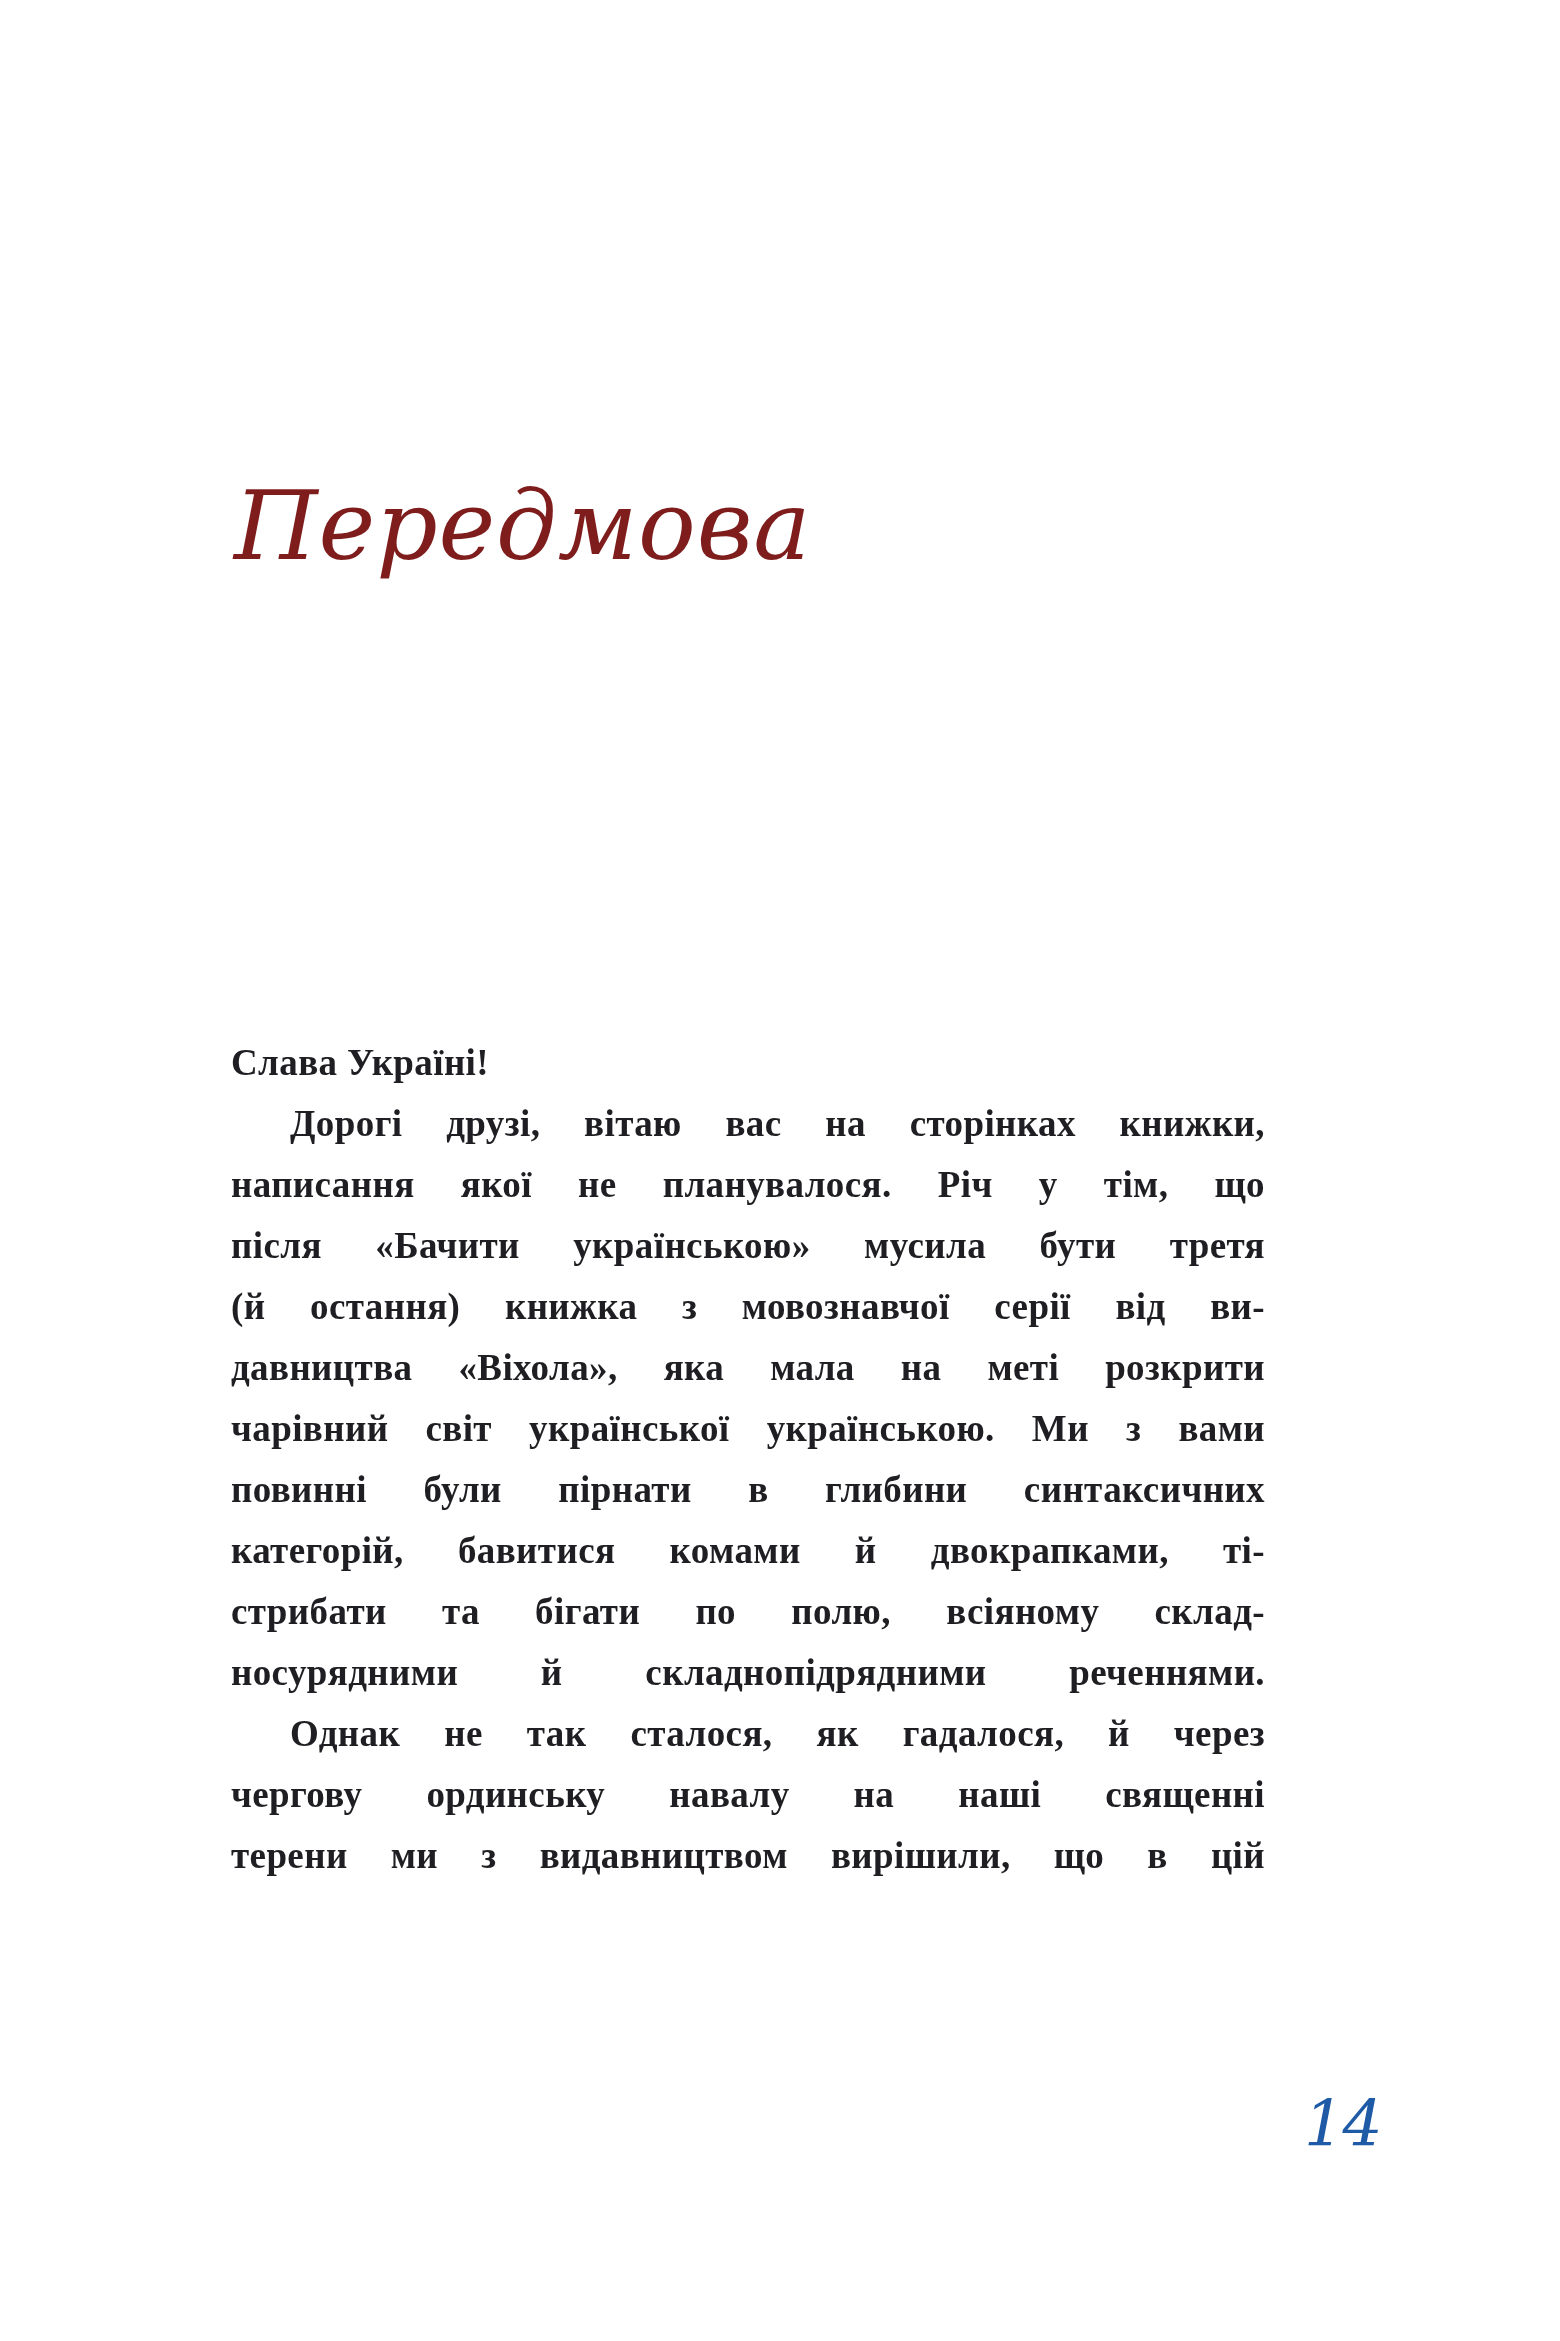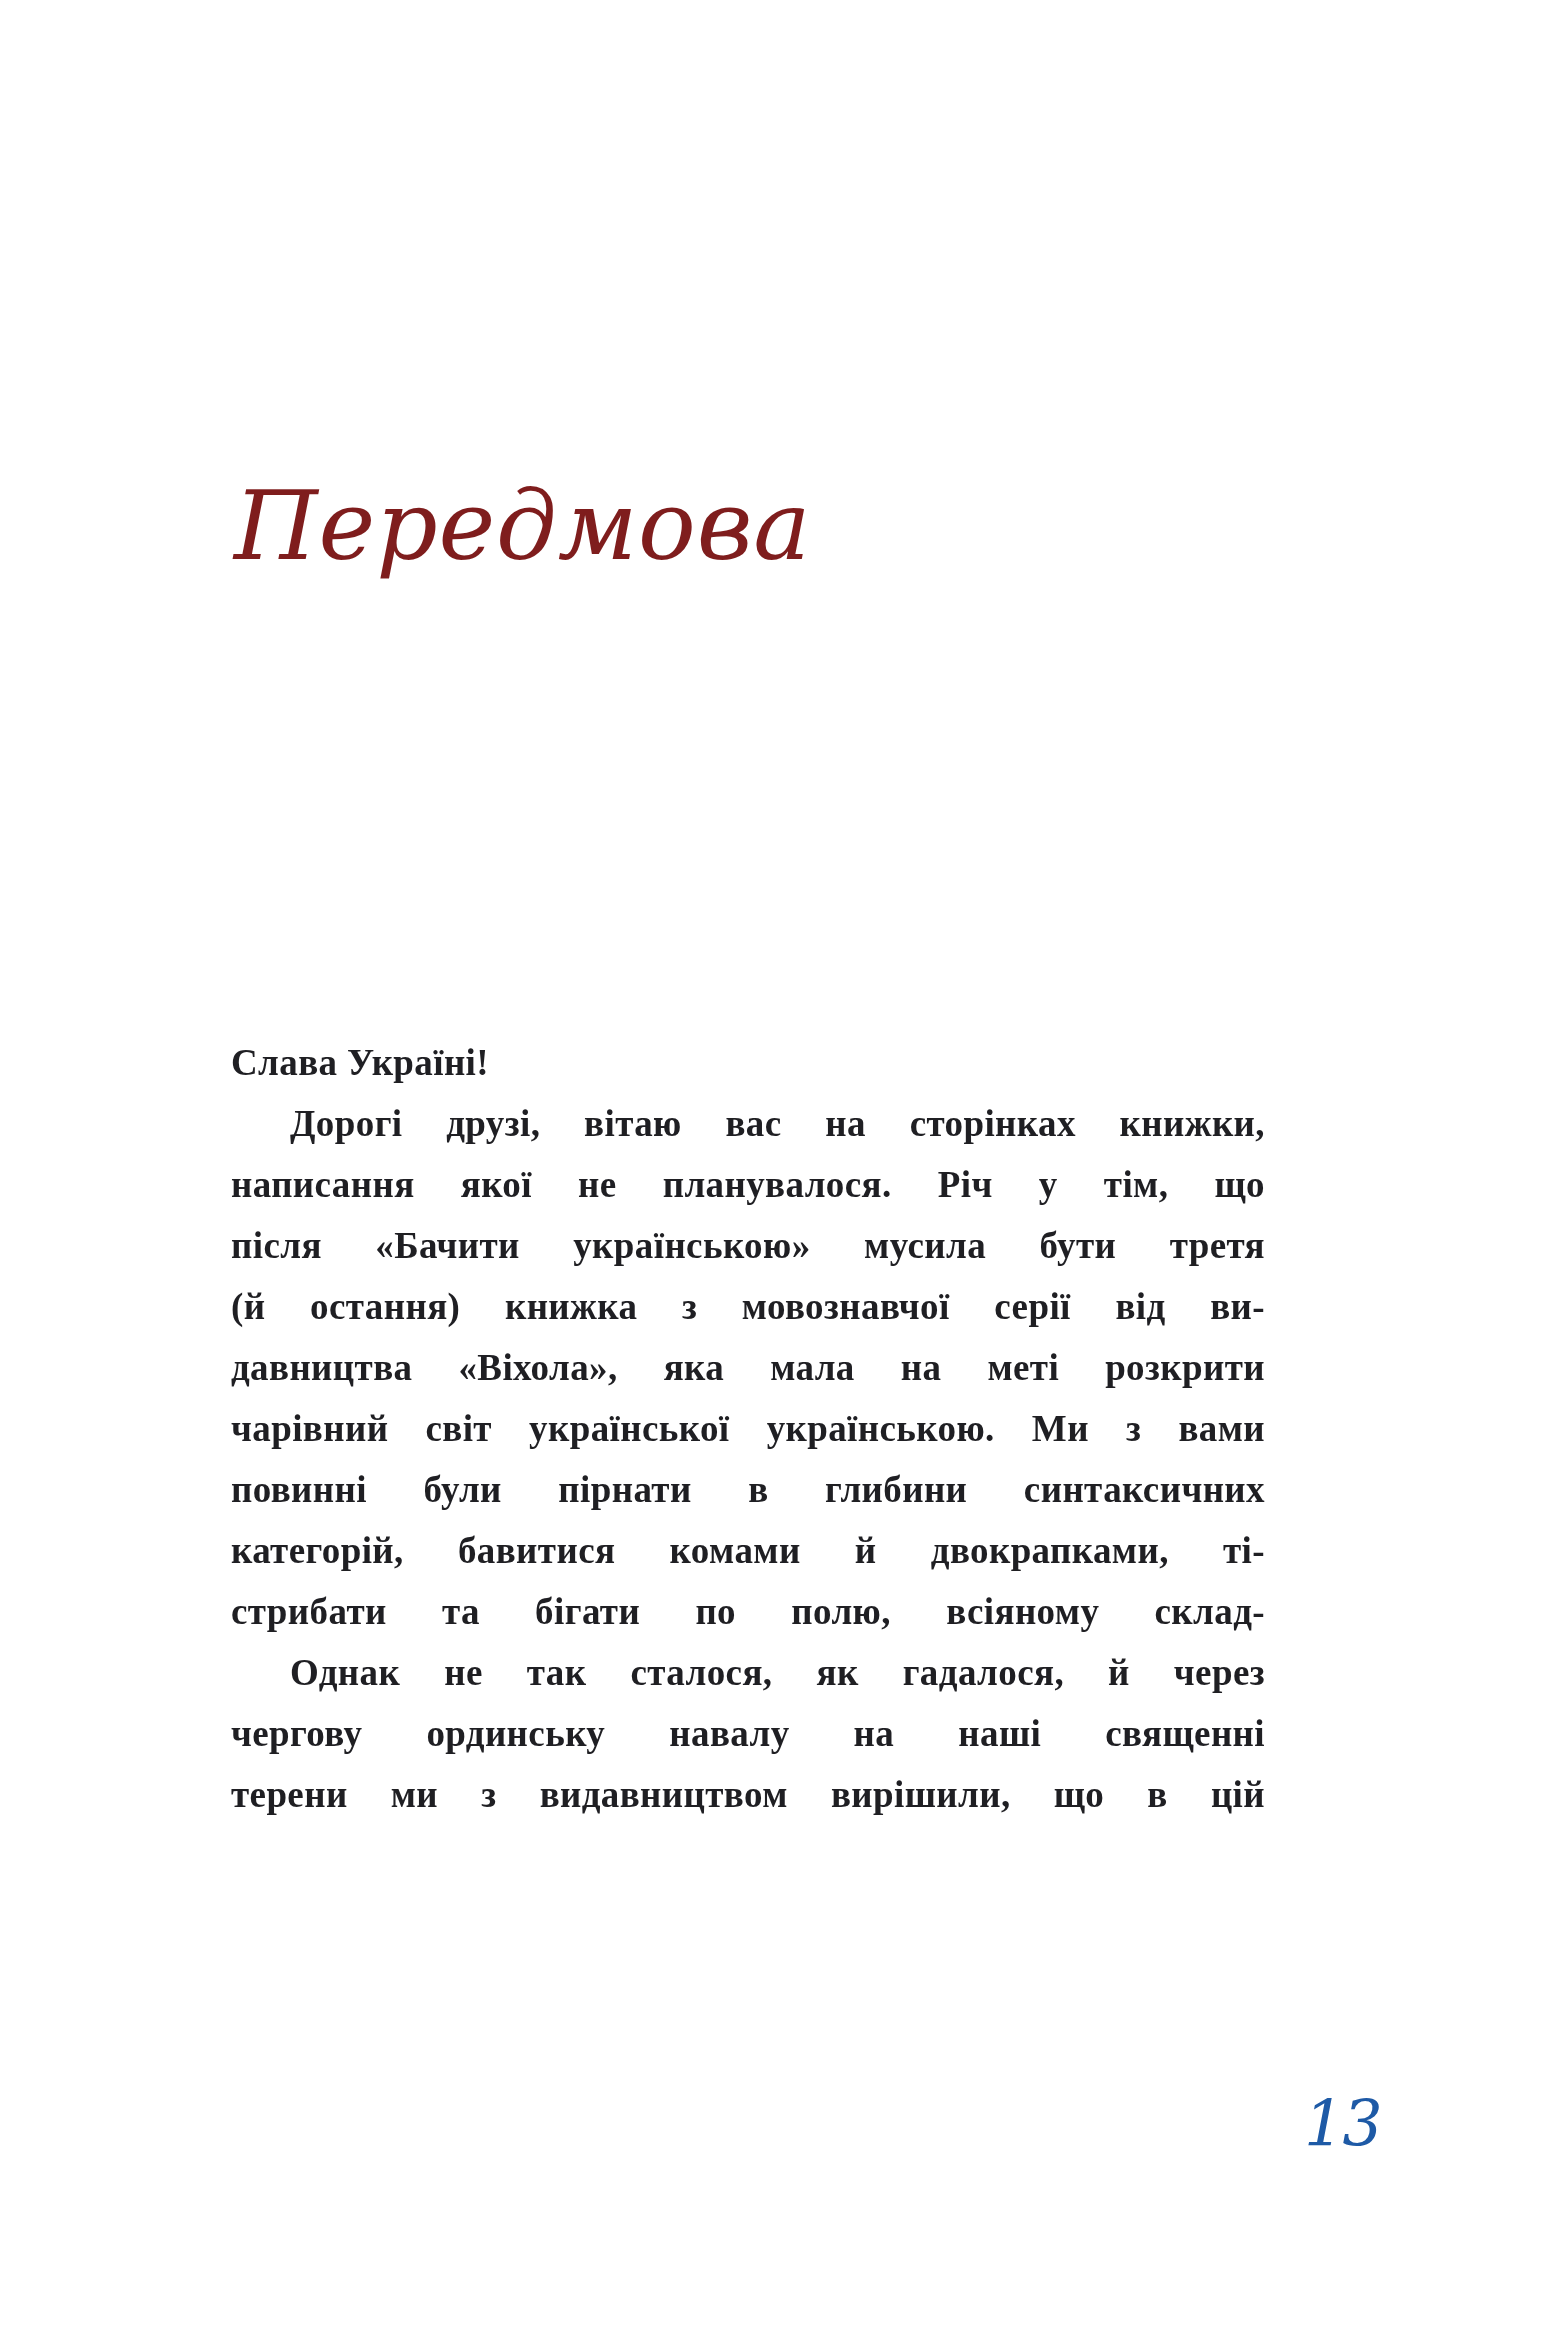--- a/index.html
+++ b/index.html
@@ -76,20 +76,21 @@
       <div class="text-line no-stretch">Слава Україні!</div>
       <div class="text-line indent">Дорогі друзі, вітаю вас на сторінках книжки,</div>
       <div class="text-line">написання якої не планувалося. Річ у тім, що</div>
       <div class="text-line">після «Бачити українською» мусила бути третя</div>
       <div class="text-line">(й остання) книжка з мовознавчої серії від ви-</div>
       <div class="text-line">давництва «Віхола», яка мала на меті розкрити</div>
       <div class="text-line">чарівний світ української українською. Ми з вами</div>
       <div class="text-line">повинні були пірнати в глибини синтаксичних</div>
       <div class="text-line">категорій, бавитися комами й двокрапками, ті-</div>
       <div class="text-line">стрибати та бігати по полю, всіяному склад-</div>
+      <div class="text-line">носурядними й складнопідрядними реченнями.</div>
       <div class="text-line indent">Однак не так сталося, як гадалося, й через</div>
       <div class="text-line">чергову ординську навалу на наші священні</div>
       <div class="text-line">терени ми з видавництвом вирішили, що в цій</div>
     </div>
 
-  <div class="page-number" style="color: rgb(30, 90, 166);">13</div>
+  <div class="page-number" style="color: rgb(30, 90, 166);">14</div>
 </div>
 
 
 </body></html>

